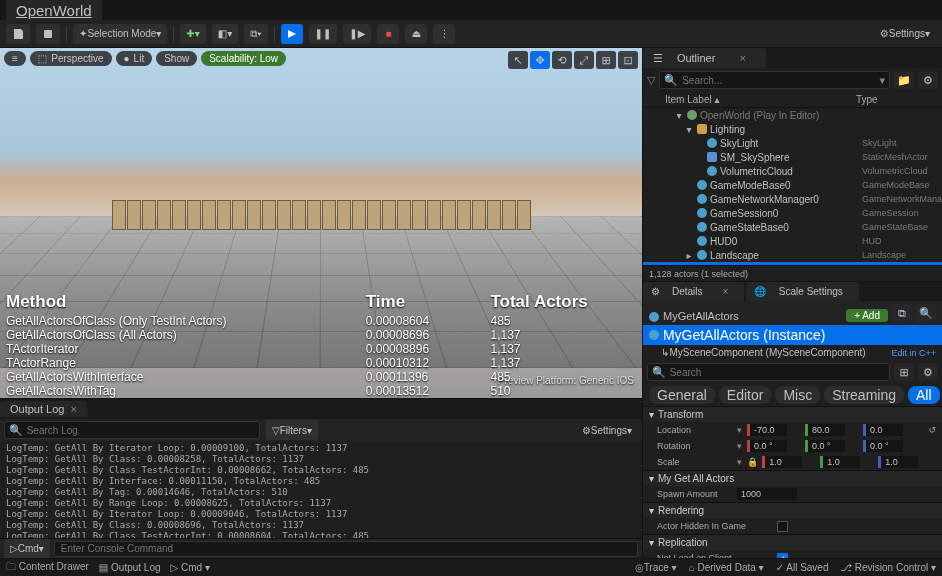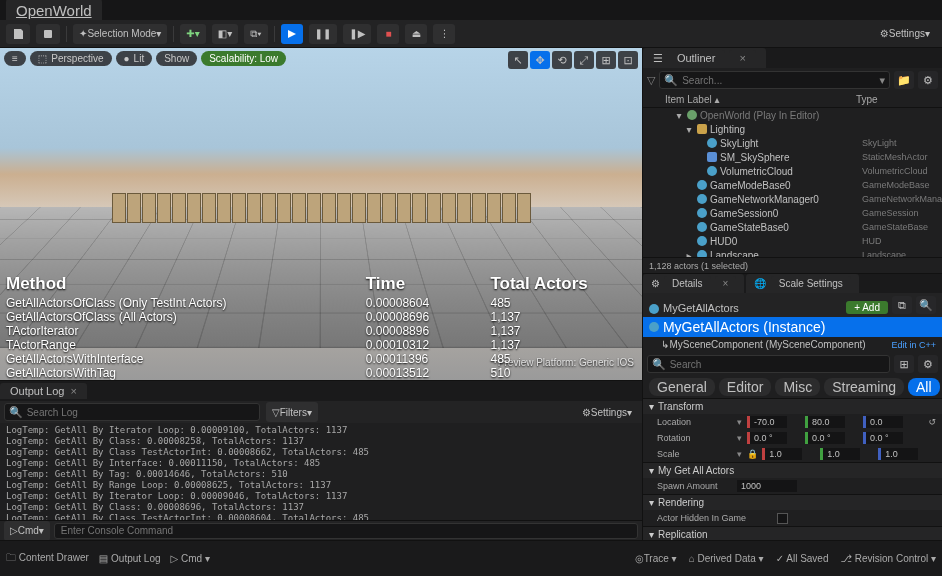--- a/index.html
+++ b/index.html
@@ -87,21 +87,21 @@
 .prop-row .pl { width: 80px; color: #aaa; }
 .vec-in { display: flex; gap: 18px; flex: 1; }
 .vec-in span { background: #141415; border-left: 3px solid #888; padding: 1px 4px; min-width: 40px; font-size: 9px; }
 .vec-in span.vx { border-color: #c04040; }
 .vec-in span.vy { border-color: #40a040; }
 .vec-in span.vz { border-color: #4060c0; }
 .num-in { background: #141415; padding: 1px 4px; min-width: 60px; font-size: 9px; }
 .chk { width: 11px; height: 11px; border: 1px solid #555; background: #141415; display: inline-flex; align-items: center; justify-content: center; font-size: 8px; color: #fff; }
 .chk.on { background: #0670eb; border-color: #0670eb; }
 
-.statusbar { height: 36px; background: #1a1a1b; border-top: 1px solid #111; display: flex; align-items: center; padding: 0 6px; gap: 10px; font-size: 10px; color: #aaa; }
+.statusbar { height: 18px; background: #1a1a1b; border-top: 1px solid #111; display: flex; align-items: center; padding: 0 6px; gap: 10px; font-size: 10px; color: #aaa; }
 .statusbar .sb-r { margin-left: auto; display: flex; gap: 12px; align-items: center; }
 
 ::-webkit-scrollbar { width: 8px; background: #1a1a1b; }
 ::-webkit-scrollbar-thumb { background: #3a3a3b; border-radius: 4px; }
 </style>
 </head>
 <body>
 
 <div class="titlebar">
   <span class="tab-active">OpenWorld</span>

